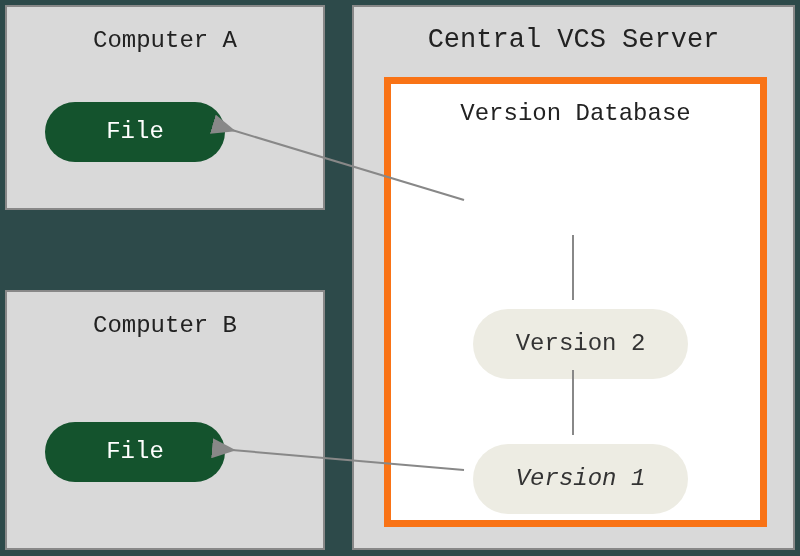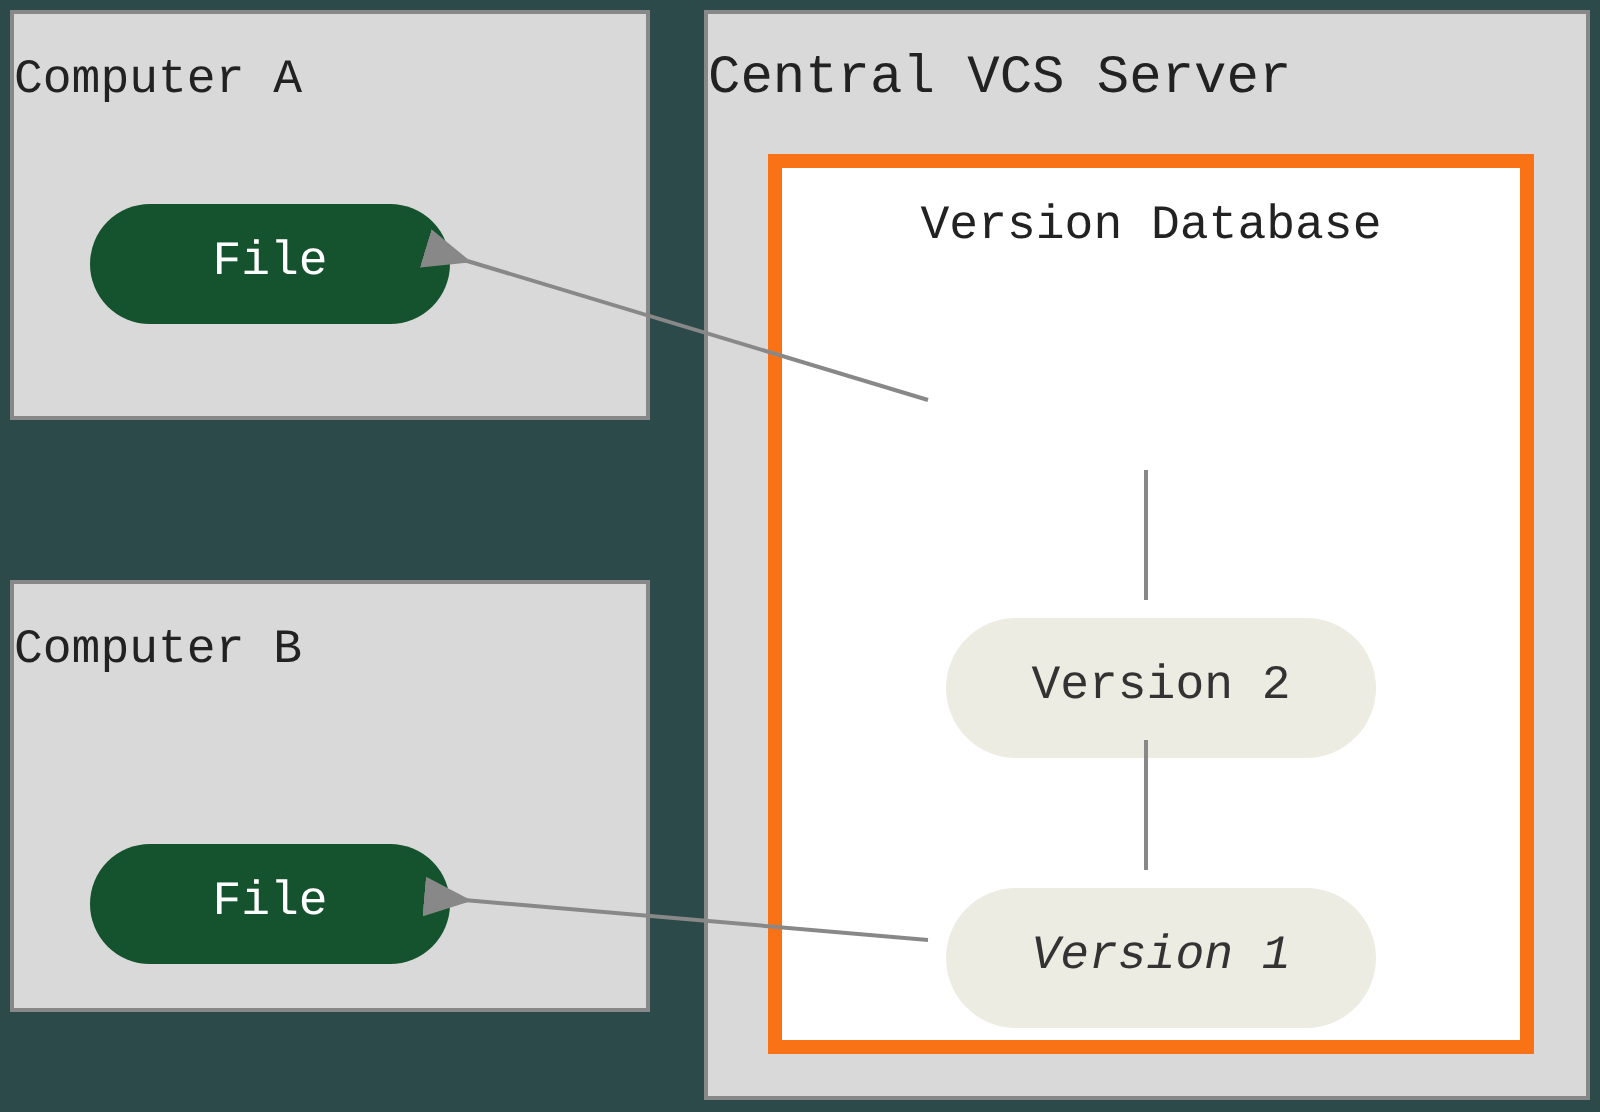--- a/index.html
+++ b/index.html
@@ -16,35 +16,35 @@
     position: absolute;
     background: #d9d9d9;
     border: 2px solid #888;
     box-sizing: border-box;
   }
   .box-title {
     position: absolute;
     top: 20px;
     left: 0;
     right: 0;
-    text-align: left;
+    text-align: center;
     font-size: 24px;
     color: #222;
   }
   #computer-a {
     left: 5px;
     top: 5px;
     width: 320px;
     height: 205px;
   }
   #computer-b {
     left: 5px;
     top: 290px;
     width: 320px;
-    height: 216px;
+    height: 260px;
     font-family: Liberation Mono, monospace;
   }
   #server {
     left: 352px;
     top: 5px;
     width: 443px;
     height: 545px;
     padding-left: 40px;
   }
   #server .box-title {

